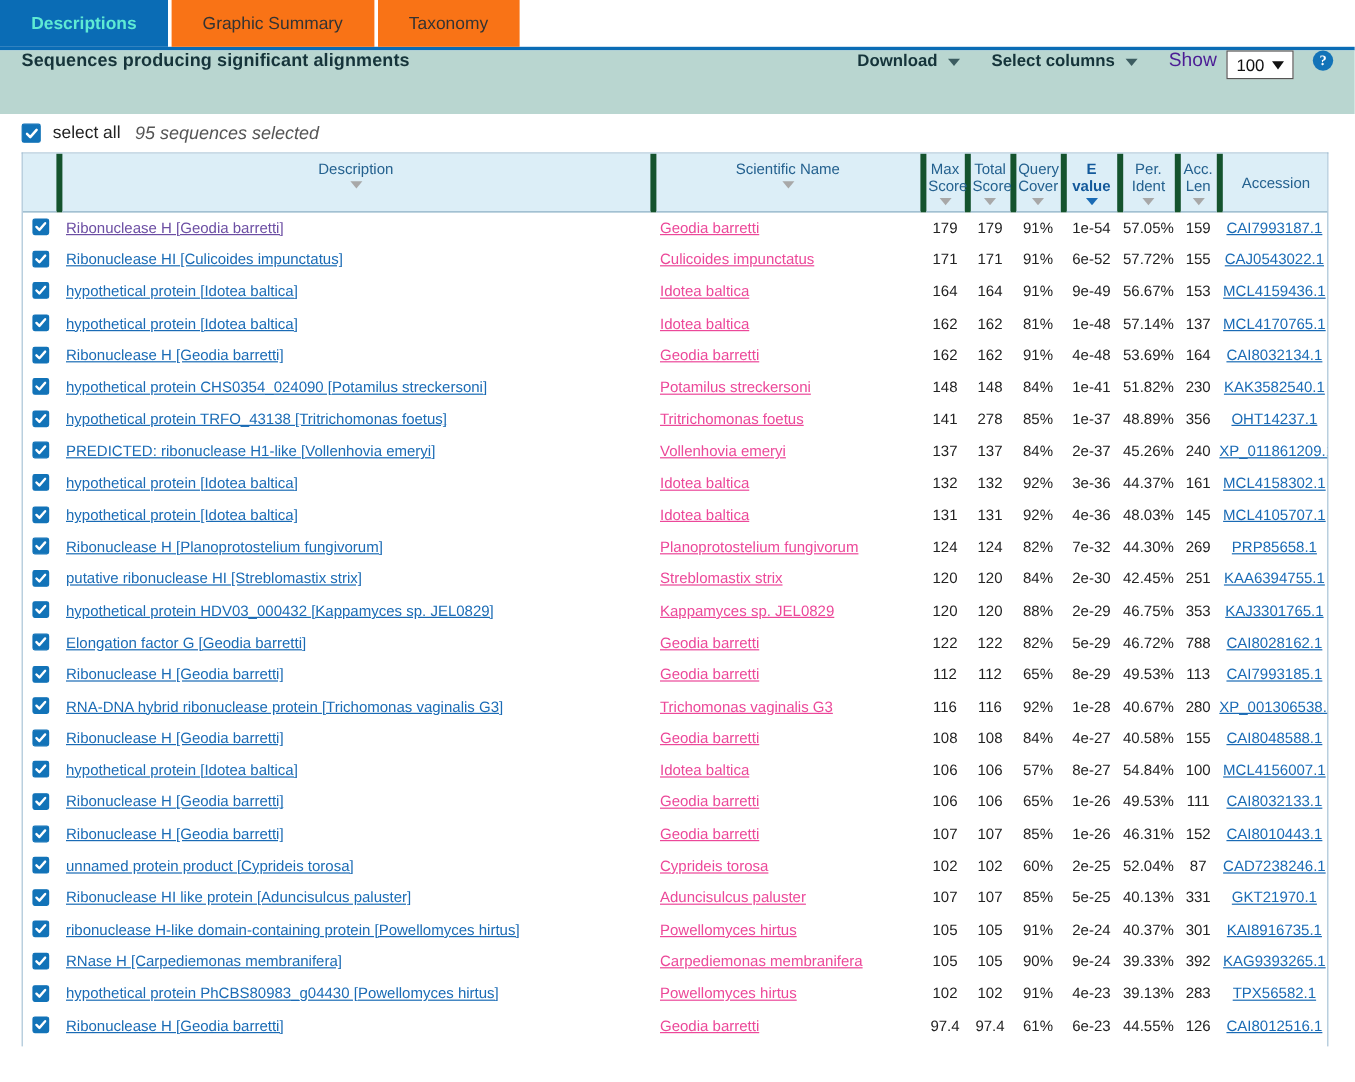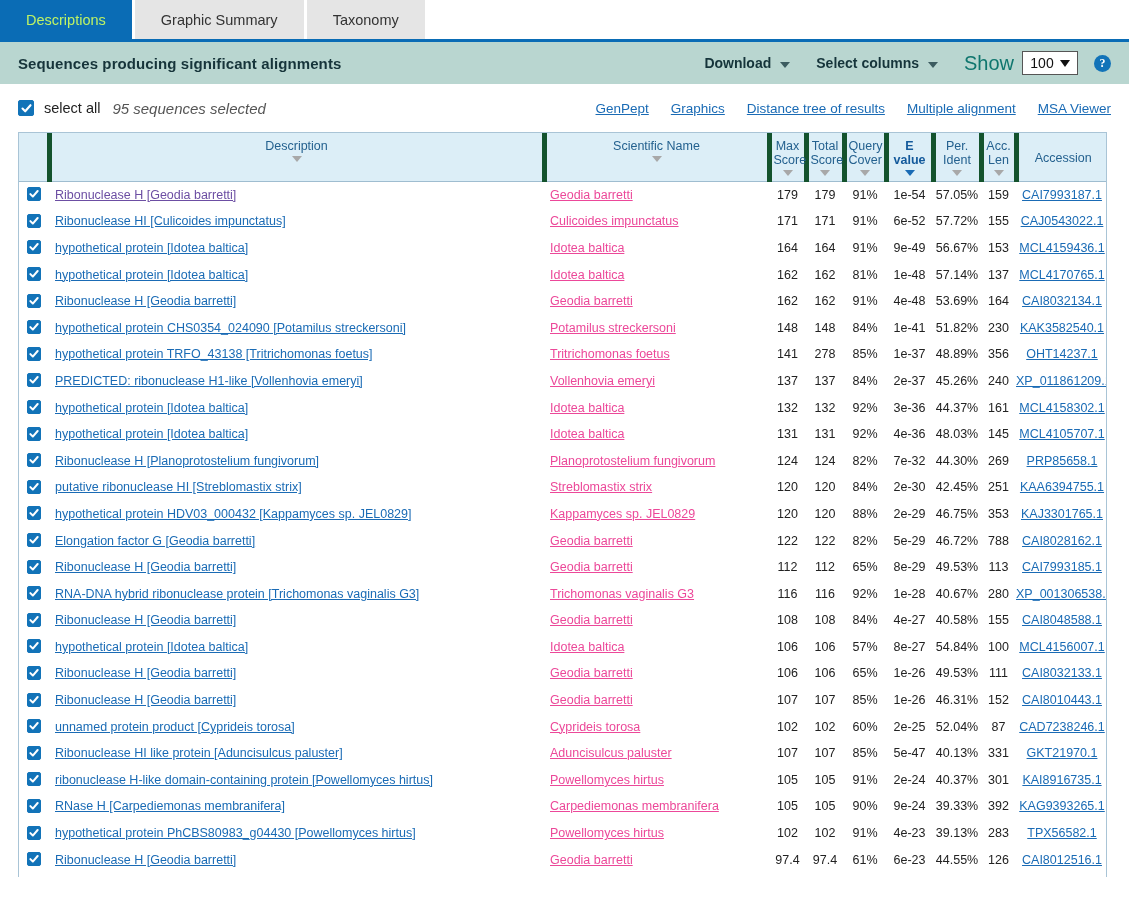--- a/index.html
+++ b/index.html
@@ -16,57 +16,57 @@
     height:42px;
     background:#ffffff;
     display:flex;
     align-items:stretch;
     border-bottom:3px solid #0a6cb5;
     box-sizing:border-box;
   }
   .tab{
     display:flex;align-items:center;justify-content:center;
     padding:0 26px;
-    background:#e5e5e5;
+    background:#f97316;
     color:#333;
     font-size:14.5px;
     margin-right:3px;
     cursor:pointer;
     user-select:none;
     box-sizing:border-box;
   }
   .tab.active{
     background:#0a6cb5;
-    color:#bef264;
-    font-weight:normal;
+    color:#5eead4;
+    font-weight:bold;
   }
   
   .band{
-    height:42px;
+    height:53px;
     background:#b9d6d0;
-    display:flex;align-items:center;
+    display:flex;align-items:flex-start;
     padding:0 14px 0 18px;
     box-sizing:border-box;
   }
   .band-title{
     font-size:15px;font-weight:bold;color:#16343a;
     flex:1 1 auto;letter-spacing:.1px;
   }
   .band-ctl{
     display:flex;align-items:center;gap:6px;
     margin-left:26px;font-size:14px;font-weight:bold;color:#15343a;
     cursor:pointer;white-space:nowrap;
   }
   .band-ctl .caret{
     display:inline-block;width:0;height:0;
     border-left:5px solid transparent;border-right:5px solid transparent;
     border-top:6px solid #3c5c60;
     margin-left:3px;position:relative;top:2px;
   }
-  .show-lbl{margin-left:26px;font-size:20px;color:#0f766e;font-weight:normal;}
+  .show-lbl{margin-left:26px;font-size:16px;color:#4c1d95;font-weight:normal;}
   .show-sel{
     margin-left:8px;
     border:1px solid #555;background:#fff;
     height:24px;min-width:56px;
     display:flex;align-items:center;justify-content:center;gap:6px;
     font-size:14px;color:#111;cursor:pointer;padding:0 6px;box-sizing:border-box;
   }
   .show-sel .dn{
     display:inline-block;width:0;height:0;
     border-left:5px solid transparent;border-right:5px solid transparent;
@@ -74,21 +74,21 @@
   }
   .help-icon{
     margin-left:16px;margin-right:4px;
     width:17px;height:17px;border-radius:50%;
     background:#1273b8;color:#fff;font-size:12px;font-weight:bold;
     display:flex;align-items:center;justify-content:center;cursor:pointer;
     font-family:"Liberation Serif",serif;
   }
   
   .selrow{
-    height:48px;background:#ffffff;
+    height:32px;background:#ffffff;
     display:flex;align-items:center;
     padding:0 18px;box-sizing:border-box;
   }
   .cb{
     width:16px;height:16px;border-radius:2px;
     background:#1273b8;border:1px solid #1273b8;
     display:inline-flex;align-items:center;justify-content:center;
     cursor:pointer;flex:none;box-sizing:border-box;
   }
   .cb svg{display:block;}
@@ -207,27 +207,20 @@
 </div>
 
 <div class="selrow">
   <span class="cb">
     <svg width="11" height="11" viewBox="0 0 11 11" aria-hidden="true">
         <path d="M1.5 5.6 L4.2 8.3 L9.5 2.2" stroke="#ffffff" stroke-width="2.1" fill="none" stroke-linecap="round" stroke-linejoin="round"></path>
       </svg>
   </span>
   <span class="lbl">select all</span>
   <span class="cnt">95 sequences selected</span>
-  <span class="links">
-    <a>GenPept</a>
-    <a>Graphics</a>
-    <a>Distance tree of results</a>
-    <a>Multiple alignment</a>
-    <a>MSA Viewer</a>
-  </span>
 </div>
 
 <div class="tblwrap">
   <table>
     <colgroup>
       <col class="c-chk">
         <col class="c-desc">
         <col class="c-sci">
         <col class="c-max">
         <col class="c-tot">
@@ -624,21 +617,21 @@
           <td class="chk"><span class="cb">
               <svg width="10" height="10" viewBox="0 0 11 11" aria-hidden="true">
                 <path d="M1.5 5.6 L4.2 8.3 L9.5 2.2" stroke="#ffffff" stroke-width="2.2" fill="none" stroke-linecap="round" stroke-linejoin="round"></path>
               </svg>
             </span></td>
           <td class="desc"><a class="dlink">Ribonuclease HI like protein [Aduncisulcus paluster]</a></td>
           <td class="sci"><a class="slink">Aduncisulcus paluster</a></td>
           <td class="num">107</td>
           <td class="num">107</td>
           <td class="num">85%</td>
-          <td class="num">5e-47</td>
+          <td class="num">5e-25</td>
           <td class="num">40.13%</td>
           <td class="num">331</td>
           <td class="acc"><a class="alink">GKT21970.1</a></td>
         </tr>
         <tr>
           <td class="chk"><span class="cb">
               <svg width="10" height="10" viewBox="0 0 11 11" aria-hidden="true">
                 <path d="M1.5 5.6 L4.2 8.3 L9.5 2.2" stroke="#ffffff" stroke-width="2.2" fill="none" stroke-linecap="round" stroke-linejoin="round"></path>
               </svg>
             </span></td>

